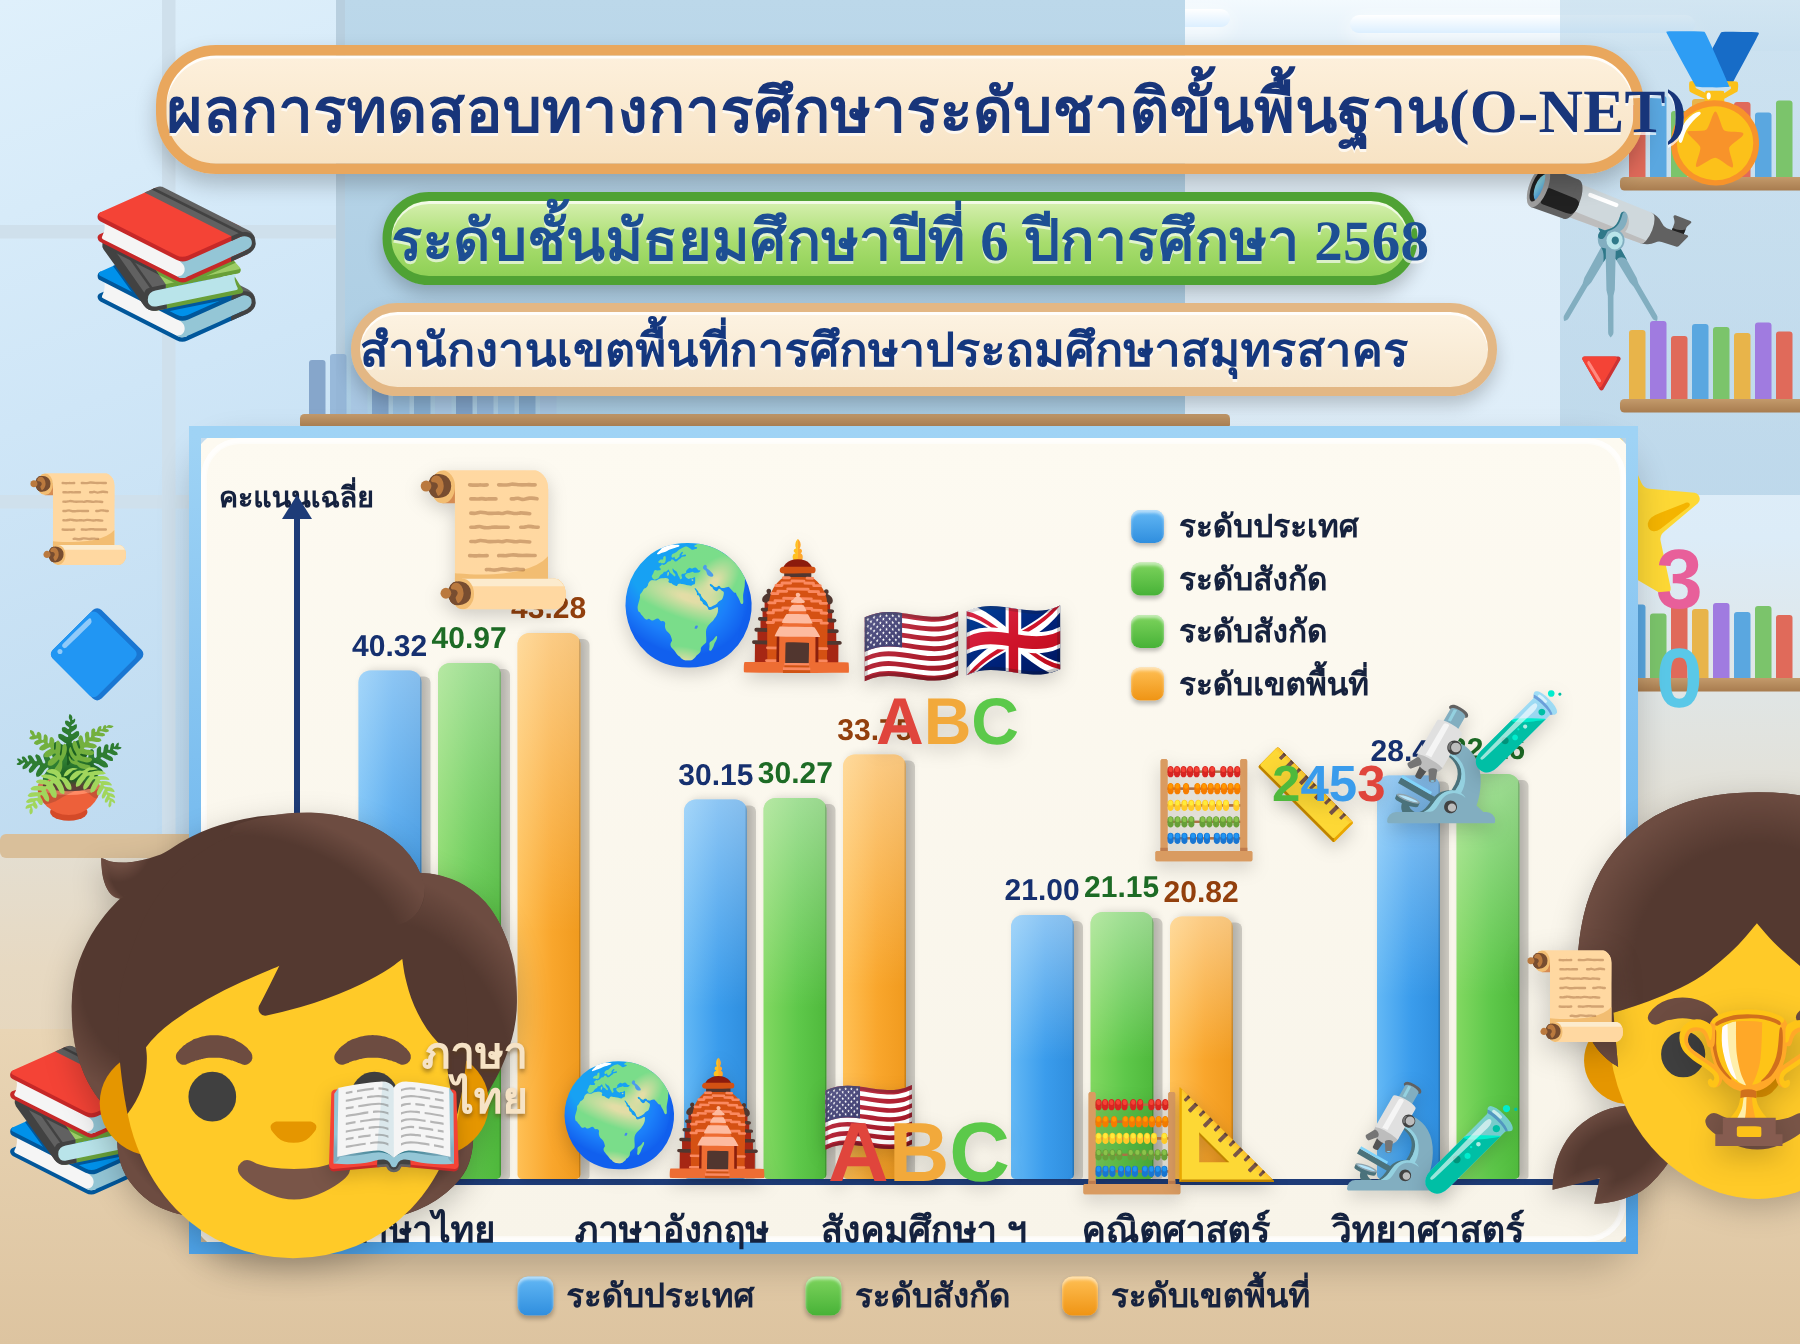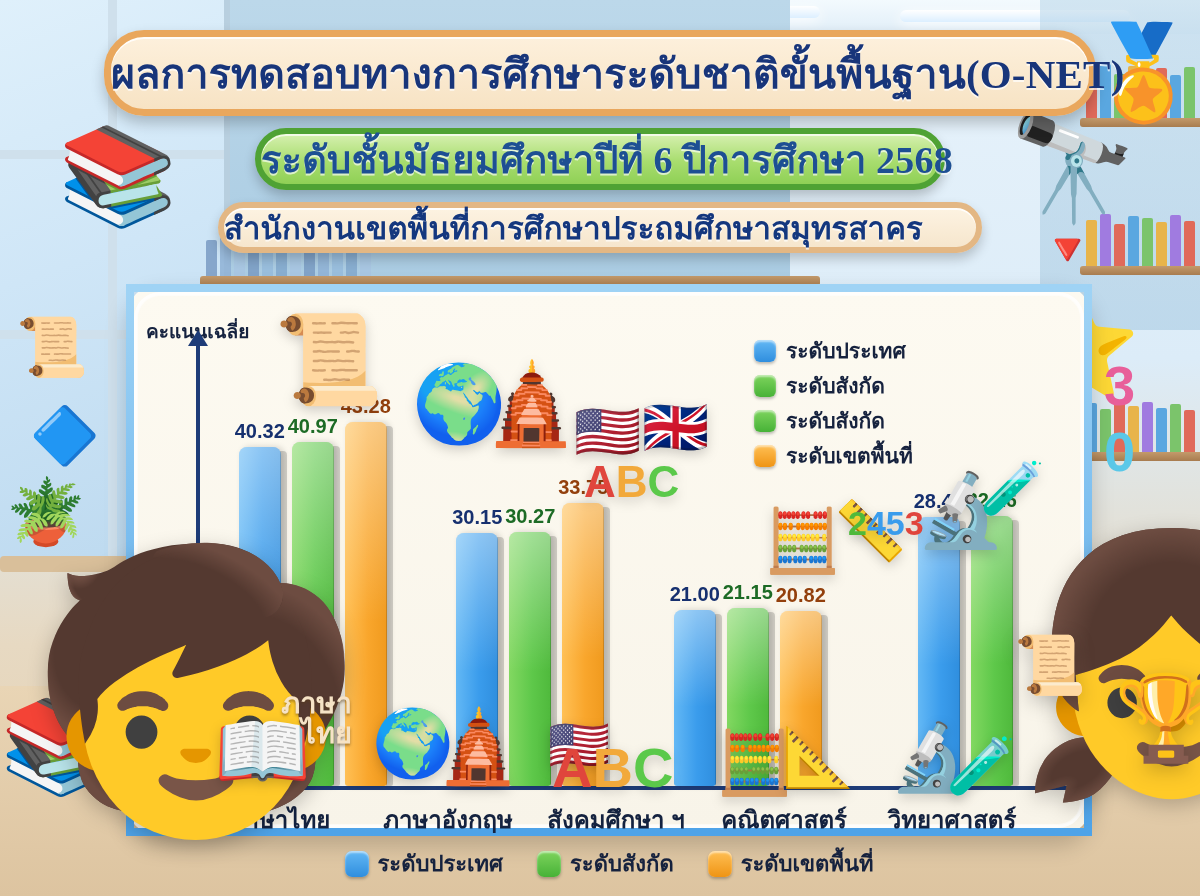--- a/index.html
+++ b/index.html
@@ -103,21 +103,21 @@
     border: 6px solid #4fa234;
     box-shadow: 0 6px 12px rgba(0,0,0,.22), inset 0 2px 0 rgba(255,255,255,.7);
   }
   .banner-sub1 span {
     font-size: 38px;
     color: #1d4f93;
     text-shadow: 0 2px 0 rgba(255,255,255,.65);
   }
 
   .banner-sub2 {
-    left: 218px; top: 202px; width: 764px; height: 51px;
+    left: 234px; top: 202px; width: 764px; height: 62px;
     background: linear-gradient(180deg, #fdf3e2 0%, #f6e6cd 100%);
     border: 6px solid #e3b784;
     box-shadow: 0 6px 12px rgba(0,0,0,.2), inset 0 2px 0 rgba(255,255,255,.85);
   }
   .banner-sub2 span {
     font-size: 31px;
     color: #14377e;
     text-shadow: 0 2px 0 rgba(255,255,255,.7);
   }
 

